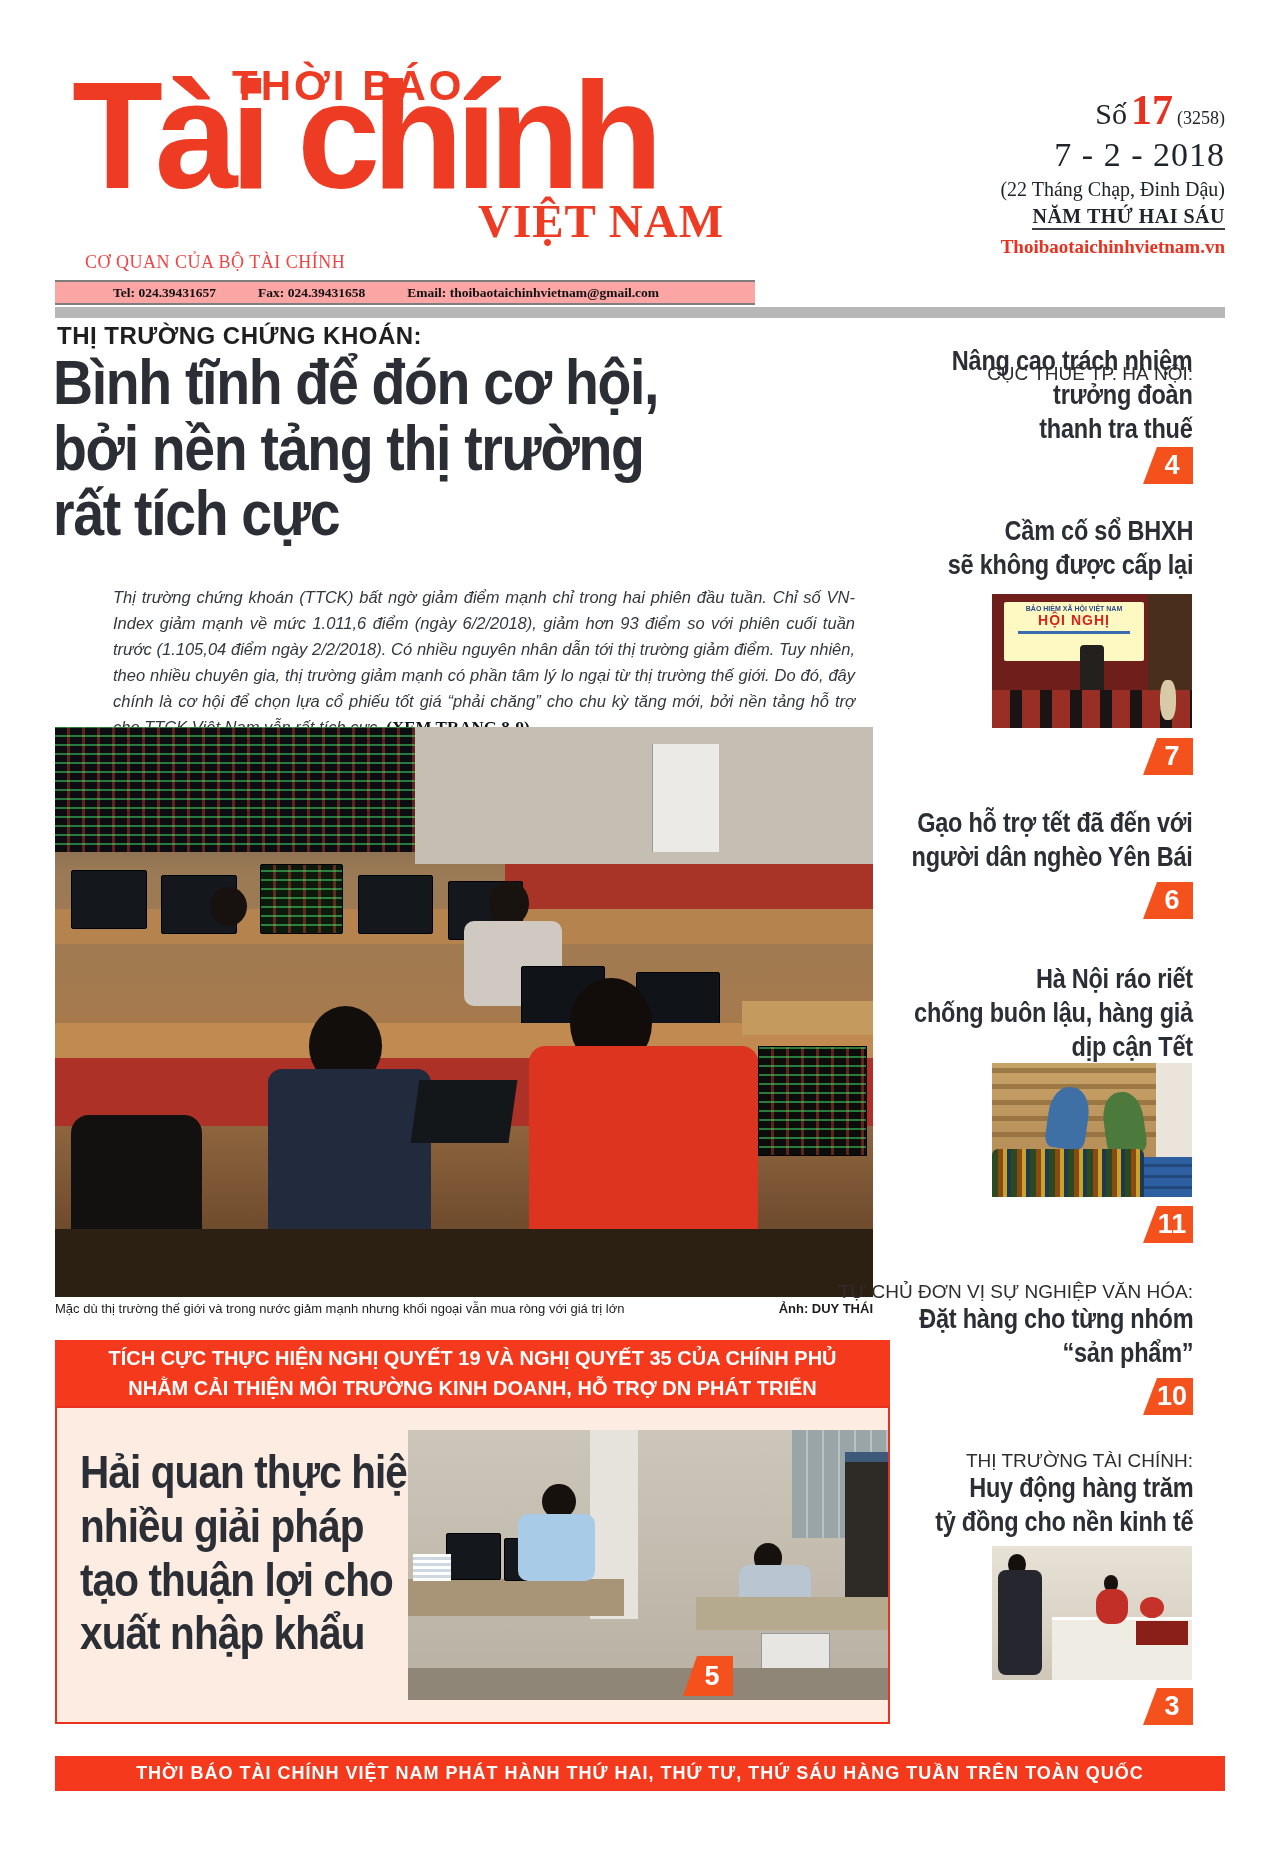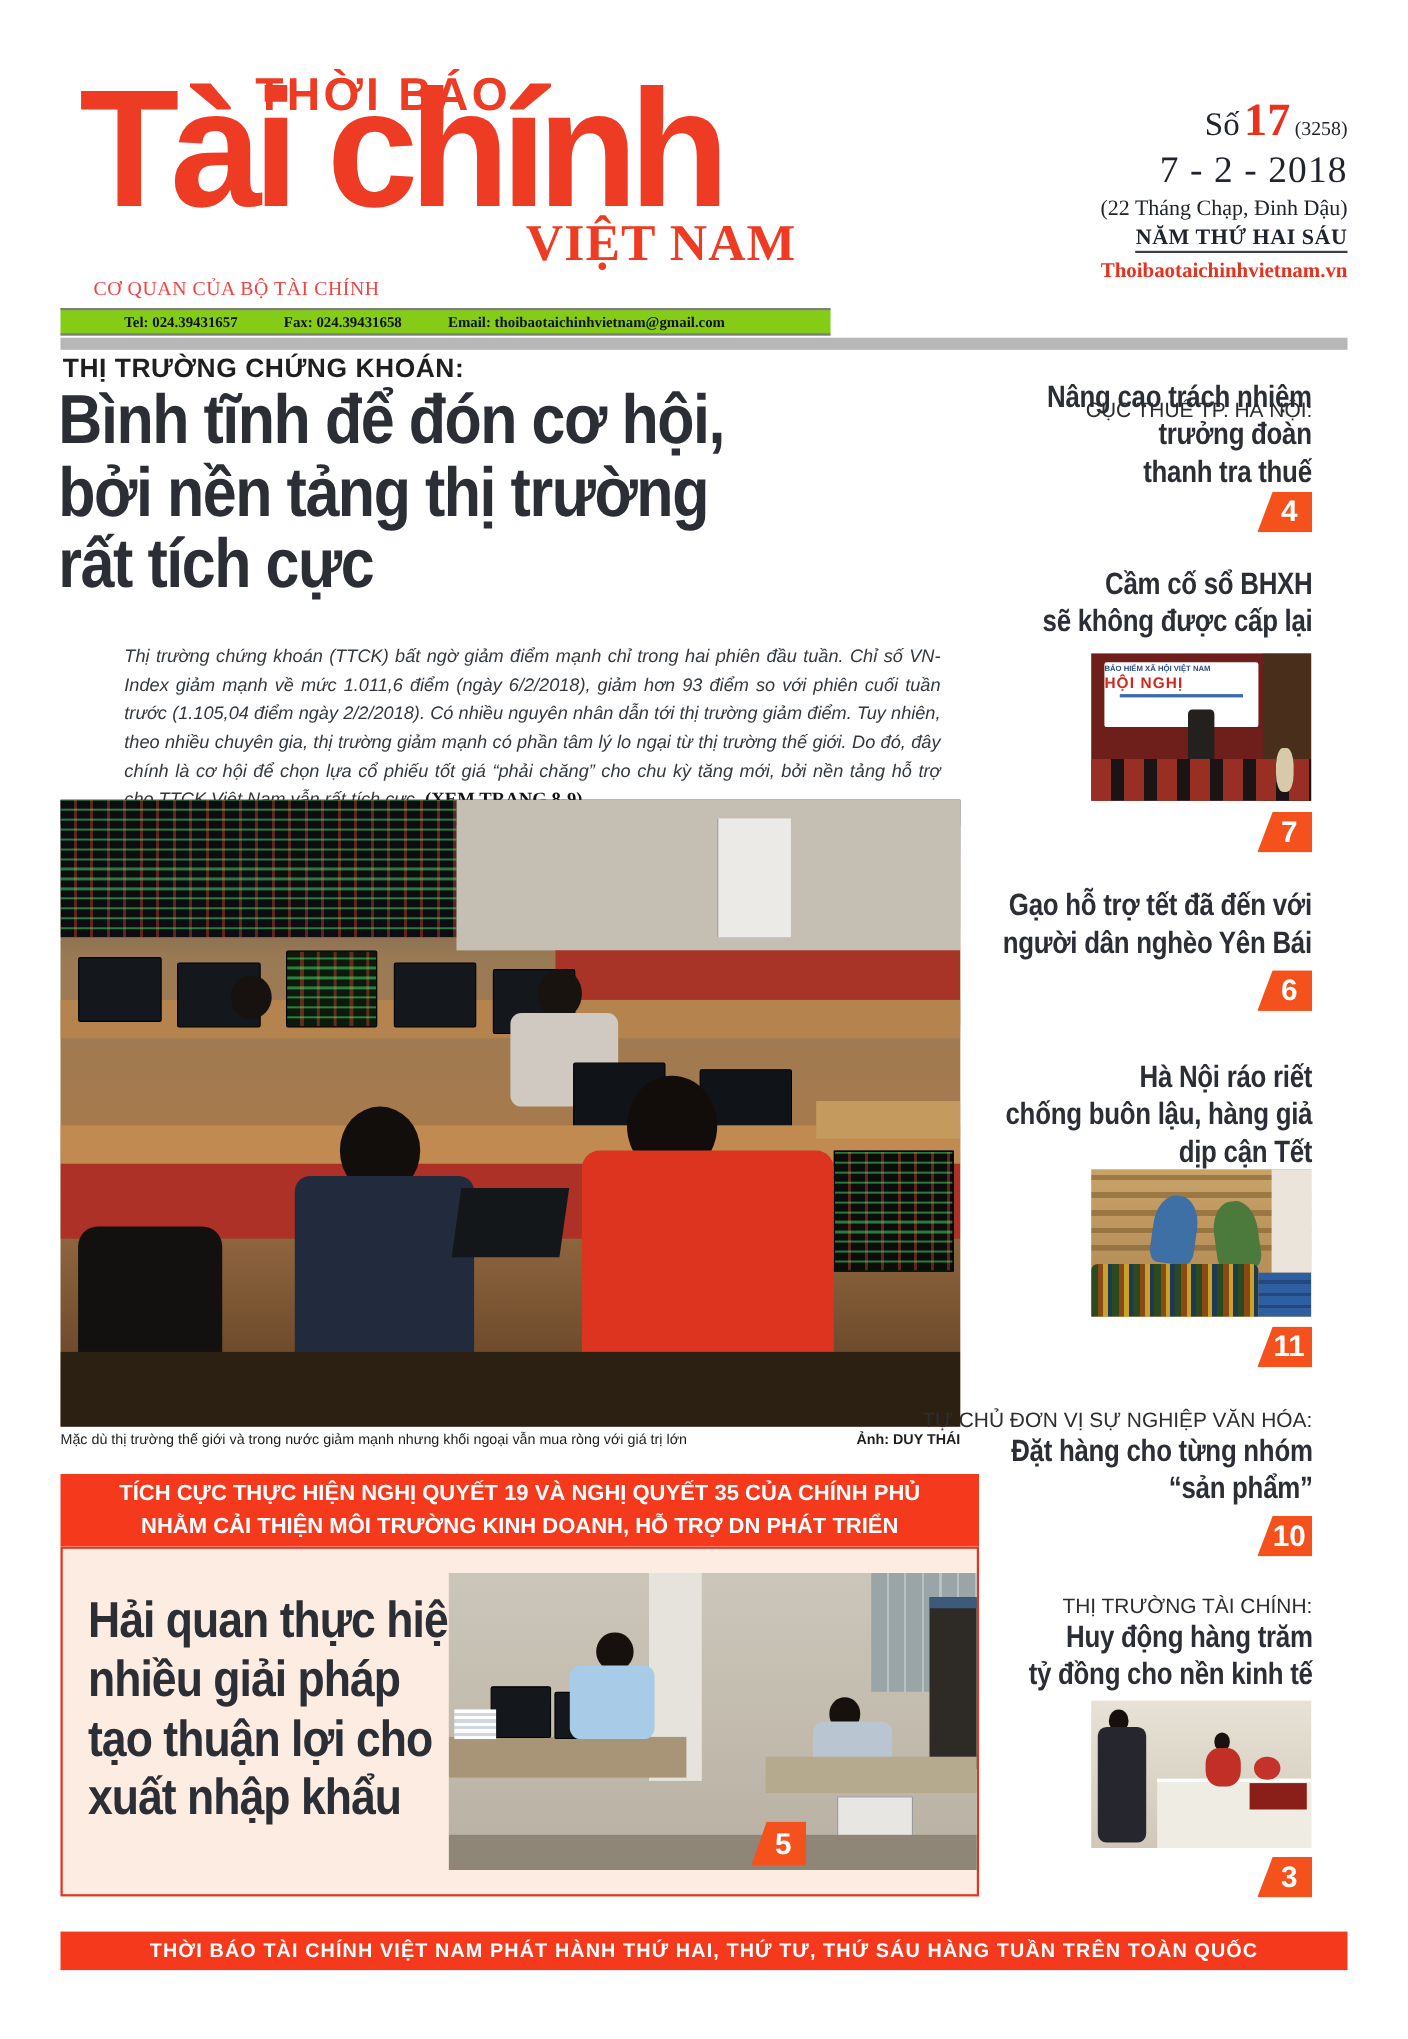--- a/index.html
+++ b/index.html
@@ -7,21 +7,21 @@
   .page{position:relative;width:1280px;height:1854px;background:#fff;margin:0 auto;
         font-family:"Liberation Sans",sans-serif;overflow:hidden;}
   .abs{position:absolute;}
   
   .tagline{left:232px;top:62px;font-size:42px;font-weight:bold;color:#ee3b23;letter-spacing:3px;}
   .brand{left:72px;top:56px;font-size:152px;font-weight:bold;color:#ee3b23;line-height:1.05;
          letter-spacing:-8px;transform:scaleX(.98);transform-origin:left top;}
   .brand-sub{left:478px;top:194px;font-family:"Liberation Serif",serif;font-weight:bold;
              font-size:47px;color:#ee3b23;letter-spacing:1px;}
   .agency{left:85px;top:252px;font-family:"Liberation Serif",serif;font-size:18px;color:#ef4444;letter-spacing:.5px;}
-  .contact-bar{left:55px;top:280px;width:700px;height:25px;background:#84cc16;
+  .contact-bar{left:55px;top:280px;width:700px;height:25px;background:#fca5a5;
                border-top:2px solid #7d7d7d;border-bottom:2px solid #7d7d7d;
                display:flex;align-items:center;gap:42px;padding-left:58px;box-sizing:border-box;
                font-family:"Liberation Serif",serif;font-weight:bold;font-size:13.5px;color:#111;}
   .divider-band{left:55px;top:307px;width:1170px;height:11px;background:#b7b7b7;}
   
   .issue{left:840px;top:86px;width:385px;text-align:right;font-family:"Liberation Serif",serif;color:#20242c;}
   .issue-line1{font-size:30px;}
   .issue-num{font-size:42px;font-weight:bold;color:#e8311f;}
   .issue-code{font-size:18px;}
   .issue-weekday{font-size:30px;font-style:italic;margin-top:2px;}
@@ -181,21 +181,21 @@
   <div class="abs sb-kicker r" style="top:322px;margin-top:41px;">CỤC THUẾ TP. HÀ NỘI:</div>
   <div class="abs sb-headline r" style="top:344px;">Nâng cao trách nhiệm
 trưởng đoàn
 thanh tra thuế</div>
   <div class="abs badge r" style="top:447px;">4</div>
 
   <div class="abs sb-headline r" style="top:514px;">Cầm cố sổ BHXH
 sẽ không được cấp lại</div>
   <div class="photo sb-photo" style="right:88px;top:594px;background:#6e1f1b;">
     <div class="abs" style="right:0;top:0;width:22%;height:100%;background:#4a2e1c;"></div>
-    <div class="abs" style="left:6%;top:6%;width:70%;height:44%;background:#ffffff;border-radius:2px;text-align:left;padding-top:3px;box-sizing:border-box;">
+    <div class="abs" style="left:6%;top:6%;width:70%;height:44%;background:#fef9c3;border-radius:2px;text-align:center;padding-top:3px;box-sizing:border-box;">
       <div style="font-size:7px;font-weight:bold;color:#2a4a8a;">BẢO HIỂM XÃ HỘI VIỆT NAM</div>
       <div style="font-size:14px;font-weight:bold;color:#d3261c;letter-spacing:1px;">HỘI NGHỊ</div>
       <div style="margin:3px auto 0;width:80%;height:3px;background:#3a6ab0;"></div>
     </div>
     <div class="abs" style="left:44%;top:38%;width:12%;height:42%;background:#23201e;border-radius:4px;"></div>
     <div class="abs" style="left:0;bottom:0;width:100%;height:28%;background:repeating-linear-gradient(90deg,#992e24 0 18px,#1a1414 18px 30px);"></div>
     <div class="abs" style="right:8%;bottom:6%;width:8%;height:30%;background:#d8c9a8;border-radius:40%;"></div>
   </div>
   <div class="abs badge r" style="top:738px;">7</div>
 

